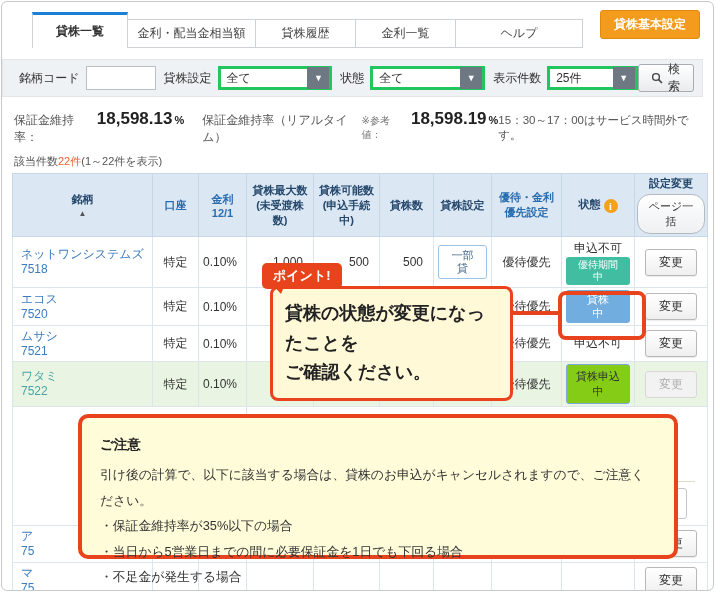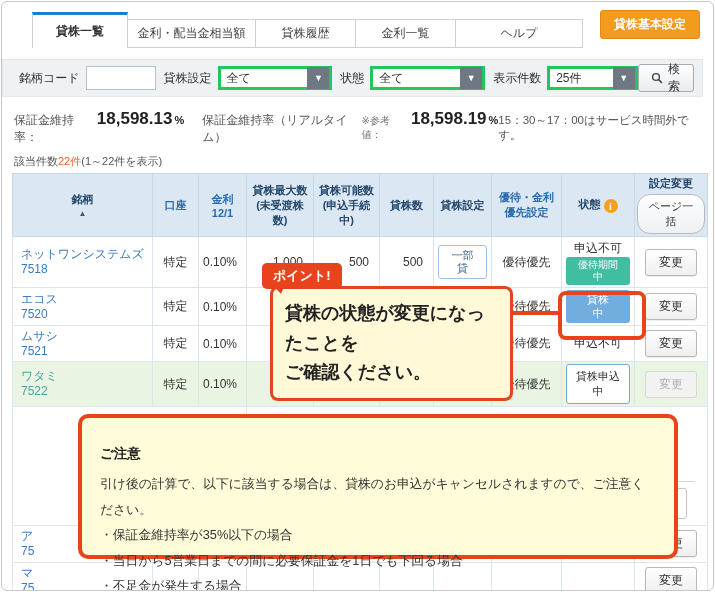--- a/index.html
+++ b/index.html
@@ -62,21 +62,21 @@
   .btn-page { display:inline-block; margin-top:3px; padding:4px 9px; font-size:11px; color:#333;
               background:linear-gradient(#fff,#eef0f2); border:1px solid #b5bac0; border-radius:13px; cursor:pointer; }
 
   .badge { display:inline-block; font-size:11px; border-radius:3px; padding:3px 9px; line-height:1.2; }
   .b-outline { background:#fff; border:1px solid #9cc3e5; color:#4a6b8a; }
   .b-blue    { background:#72ade0; color:#fff; }
   .b-bluew   { background:#72ade0; color:#fff; padding:3px 20px; }
   .b-grey    { background:#e4e7ea; color:#7a6b66; }
   .b-teal    { background:#41bda1; color:#fff; font-size:10px; padding:2px 8px; }
   .status2 { line-height:1.5; }
-  .btn-outline-blue { background:#ffffff; border:1px solid #7aa8d8; border-radius:3px; color:#333;
+  .btn-outline-blue { background:#84cc16; border:1px solid #7aa8d8; border-radius:3px; color:#333;
                       font-size:11px; padding:4px 7px; cursor:pointer; }
   .btn-change { background:linear-gradient(#fff,#efefef); border:1px solid #b8b8b8; border-radius:3px;
                 font-size:12px; color:#333; padding:4px 13px; cursor:pointer; box-shadow:0 1px 1px rgba(0,0,0,.08); }
   .btn-change.disabled { color:#b0b0b0; border-color:#d8d8d8; background:#f2f2f2; box-shadow:none; }
 
   
   .panel-left { background:#fbfbfb; }
   .panel-right { background:#faf4e4; padding:10px 12px 6px 96px !important; }
   .panel-msg { font-size:12px; color:#8b8878; line-height:1.55; }
   .panel-div { border-top:1px solid #ddd8c8; margin:8px 0 6px -80px; }
@@ -89,21 +89,21 @@
                  padding:4px 11px; border-radius:5px; z-index:40; }
   .point-tail { left:270px; top:282px; width:0; height:0; border-left:9px solid transparent;
                 border-right:4px solid transparent; border-top:10px solid #e8431c; z-index:40; }
   .callout { left:268px; top:284px; width:243px; background:#fff9d8; border:3px solid #e8431c;
              border-radius:8px; padding:10px 12px; font-size:18px; font-weight:bold; color:#222;
              line-height:1.65; z-index:35; }
   .connector { left:505px; top:309px; width:54px; height:4px; background:#e8431c; z-index:34; }
   .hl-rect { left:556px; top:289px; width:88px; height:49px; border:4px solid #e8431c; border-radius:8px;
              background:transparent; z-index:34; }
   .notice { left:76px; top:412px; width:600px; height:145px; background:#fffcd9; border:4px solid #e8431c;
-            border-radius:10px; padding:27px 18px; z-index:40; }
+            border-radius:10px; padding:18px 18px; z-index:40; }
   .notice .ttl { font-size:13.5px; font-weight:bold; color:#222; margin-bottom:8px; }
   .notice .txt { font-size:12.8px; color:#333; line-height:2.0; }
 </style>
 </head>
 <body>
 
 <div class="screen">
 
   <div class="tabbar">
     <div class="tabs">

